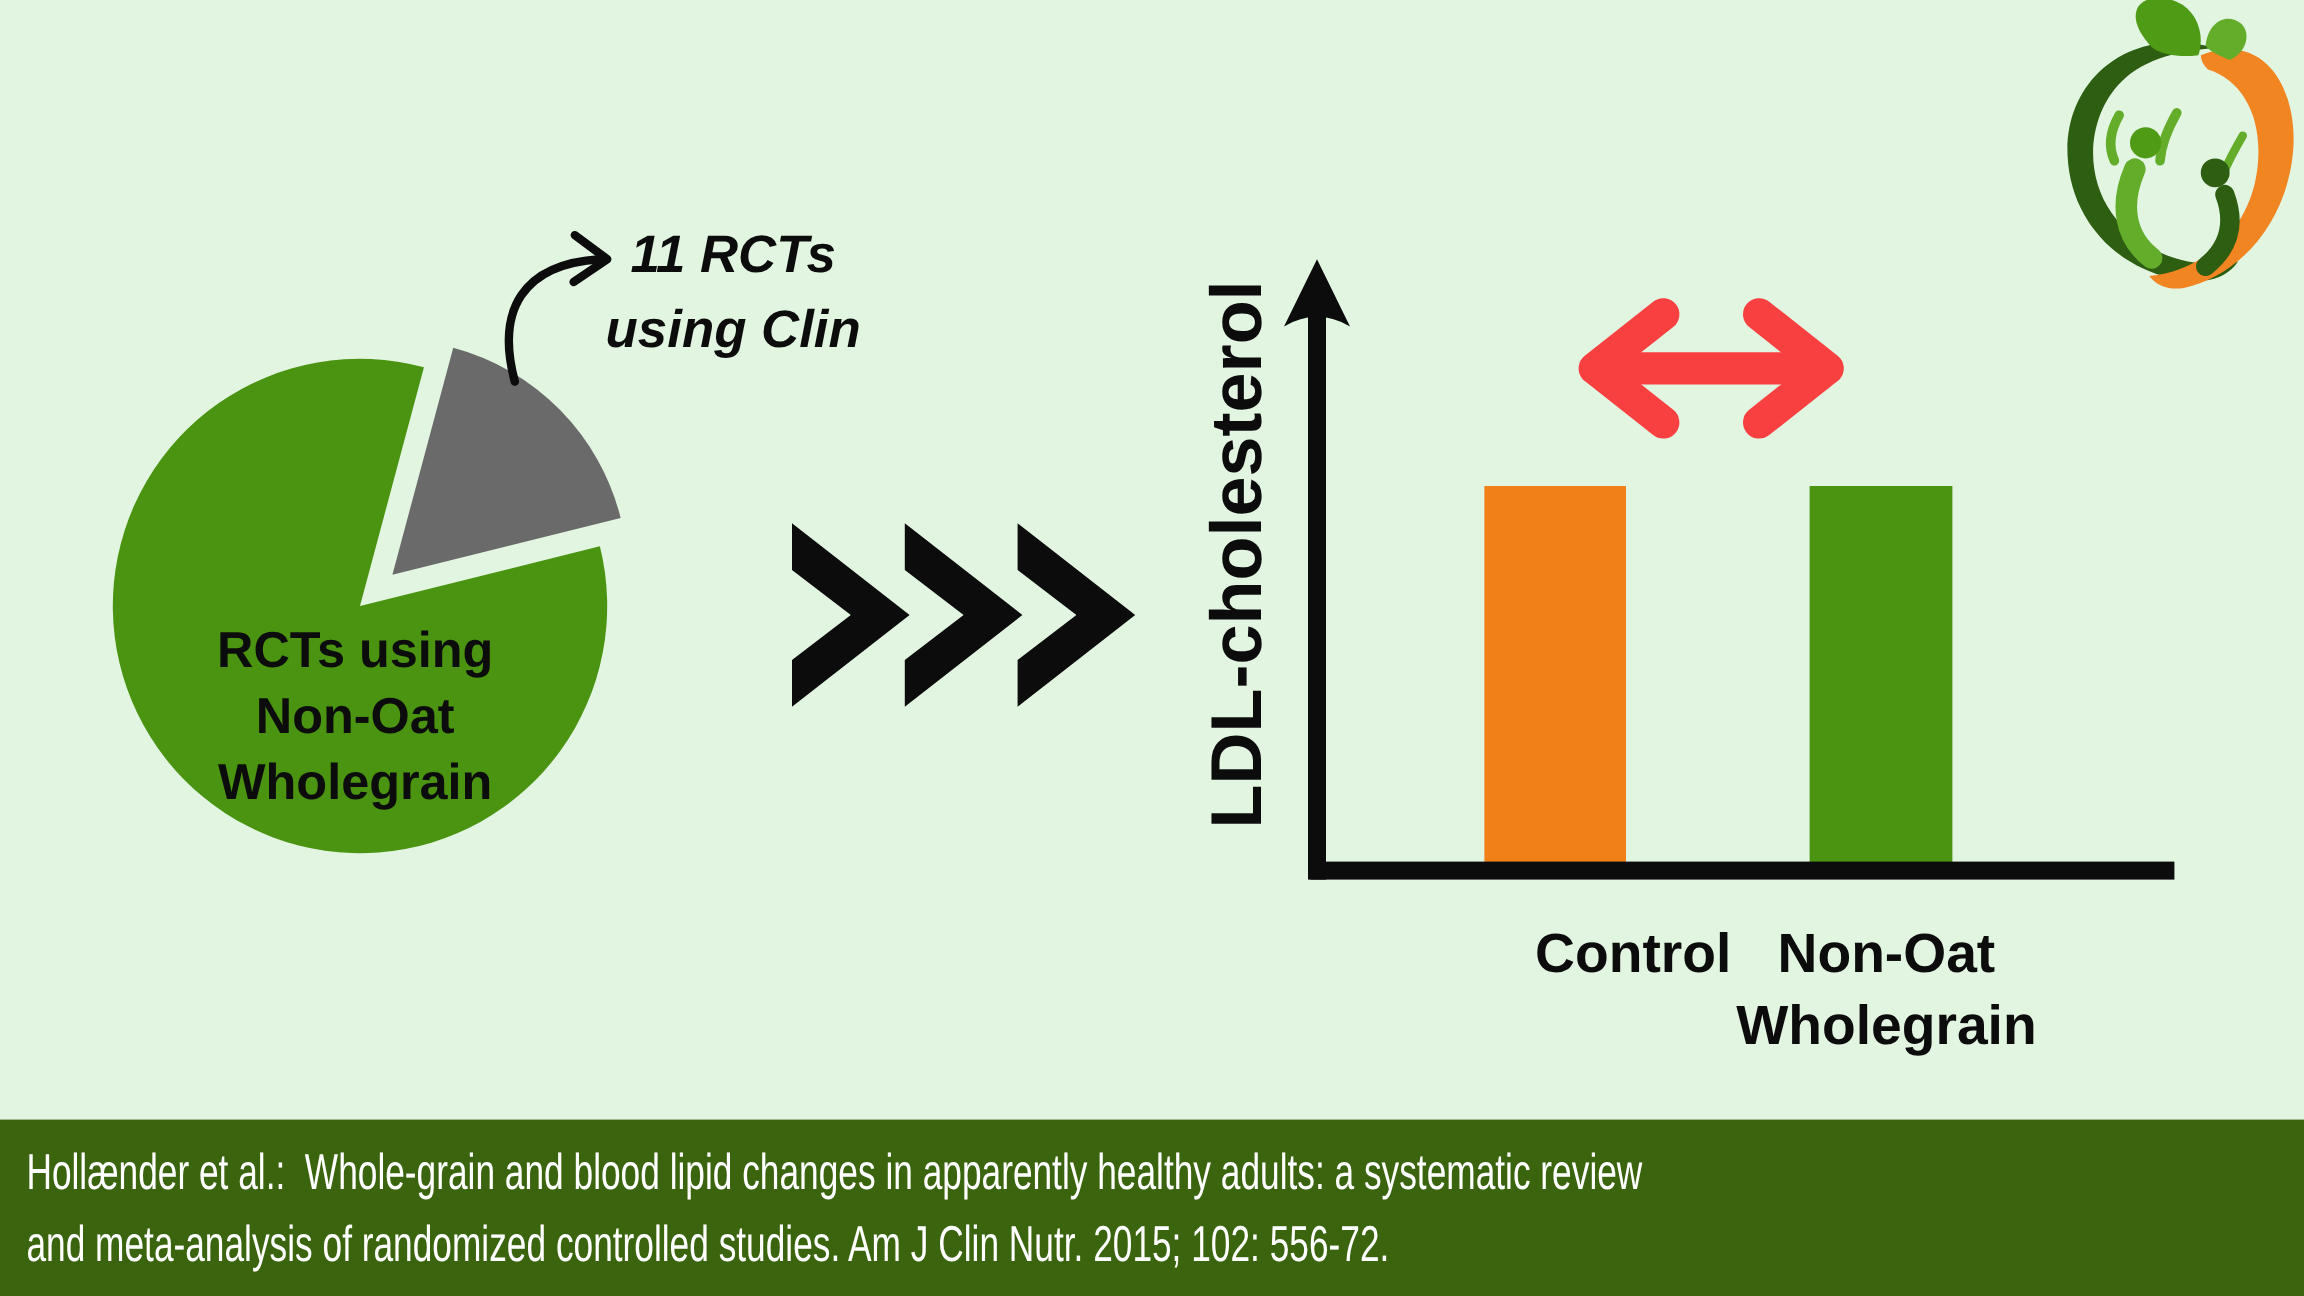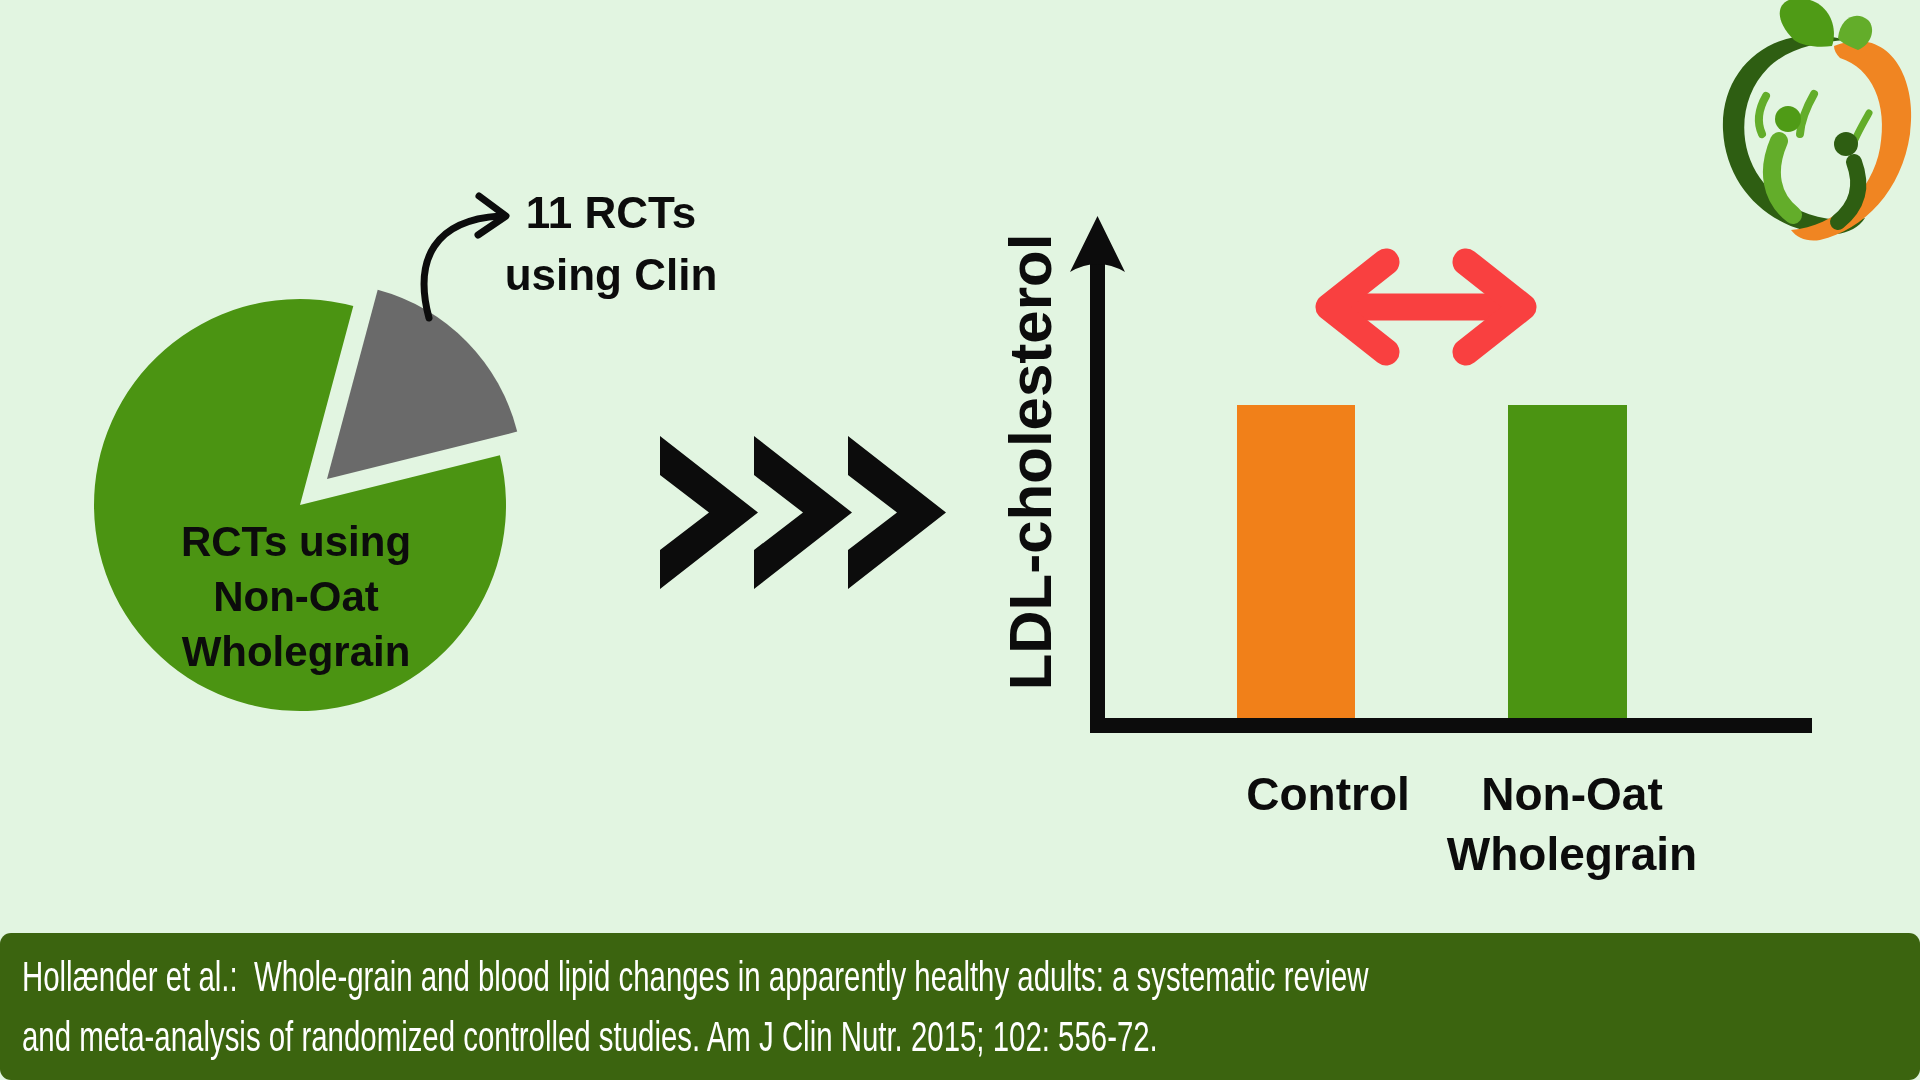--- a/index.html
+++ b/index.html
@@ -7,40 +7,39 @@
     width:1920px;height:1080px;position:relative;overflow:hidden;
     background:#e2f5e1;
     font-family:"Liberation Sans", sans-serif;
     color:#0c0c0c;
   }
   .stage{position:absolute;inset:0;}
   .art{position:absolute;left:0;top:0;}
 
   .callout{
     position:absolute;left:611px;top:182px;transform:translateX(-50%);
-    text-align:center;font-weight:bold;font-size:44px;line-height:62px;white-space:nowrap;
+    text-align:center;font-weight:bold;font-size:44px;line-height:62px;white-space:nowrap;font-style:italic;
   }
   .pie-label{
     position:absolute;left:296px;top:514px;transform:translateX(-50%);
     text-align:center;font-weight:bold;font-size:42px;line-height:55px;white-space:nowrap;
   }
   .y-label{
     position:absolute;left:1030px;top:462px;
     transform:translate(-50%,-50%) rotate(-90deg);
     font-weight:bold;font-size:60px;white-space:nowrap;
   }
   .cat{position:absolute;top:764px;transform:translateX(-50%);
     text-align:center;font-weight:bold;font-size:46px;line-height:60px;white-space:nowrap;}
-  .cat1{left:1328px;text-align:right;}
+  .cat1{left:1361px;text-align:right;}
   .cat2{left:1572px;}
 
   .footer{
     position:absolute;left:0;top:933px;width:1920px;height:147px;
     background:#3b640f;
-    border-radius:11px;
   }
   .cite{
     position:absolute;left:22px;color:#ffffff;font-size:42px;
     white-space:pre;transform:scaleX(0.70);transform-origin:0 0;
     font-weight:400;letter-spacing:0px;
   }
   .cite.l1{top:20px;}
   .cite.l2{top:80px;}
 </style>
 </head>

